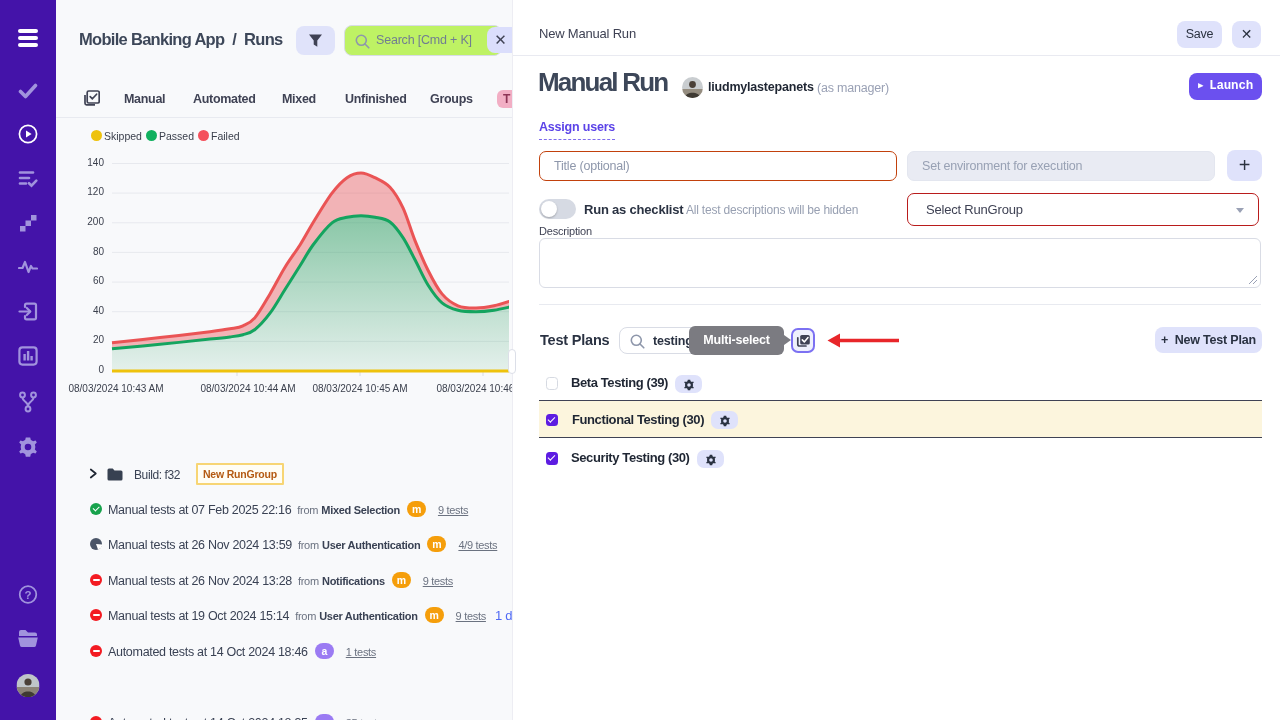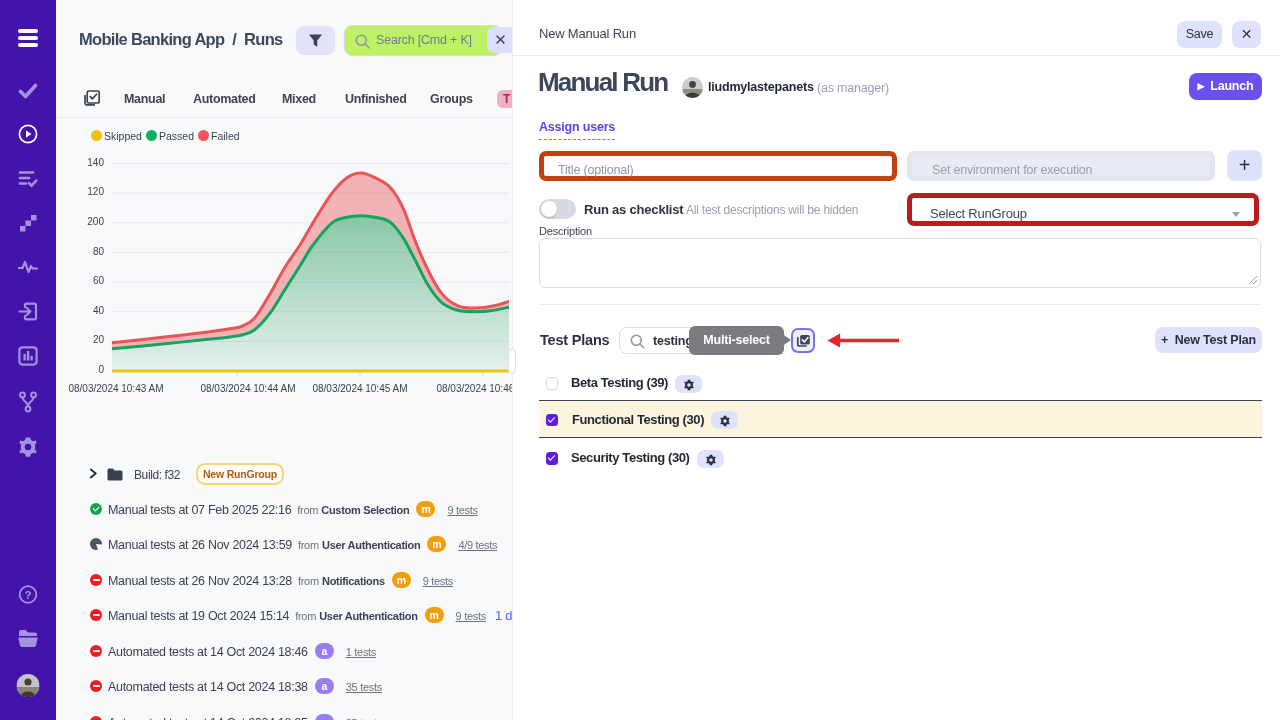--- a/index.html
+++ b/index.html
@@ -37,31 +37,31 @@
   #drawer { position:absolute; left:512px; top:0; width:768px; height:720px; background:#ffffff; border-left:1px solid #ededf3; }
   #dtop { position:absolute; left:0; top:0; width:768px; height:56px; border-bottom:1px solid #e9eaf1; }
   #dtitle { position:absolute; left:26px; top:26px; font-size:13px; color:#3f4254; }
   .lavbtn { position:absolute; background:#dfe2fb; border-radius:8px; color:#2b3240; text-align:center; }
   #bsave { left:664px; top:21px; width:45px; height:27px; font-size:12.5px; line-height:27px; }
   #bclose { left:719px; top:21px; width:29px; height:27px; font-size:14px; line-height:26px; }
   h1 { position:absolute; left:25px; top:67px; font-size:26px; font-weight:800; color:#3d4759; letter-spacing:-1.8px; }
   #avatar1 { position:absolute; left:169px; top:77px; width:21px; height:21px; border-radius:50%; overflow:hidden; background:linear-gradient(180deg,#c9cdd0 0 55%,#958d80 55%); }
   #mgr { position:absolute; left:195px; top:80px; font-size:12.5px; font-weight:bold; color:#1f2633; }
   #asmgr { position:absolute; left:304px; top:81px; font-size:12.5px; color:#9aa1b5; }
-  #launch { position:absolute; left:676px; top:73px; width:73px; height:27px; background:#6b50ef; border-radius:8px; color:#fff; font-size:12.5px; font-weight:bold; line-height:27px; text-align:center; }
+  #launch { position:absolute; left:676px; top:73px; width:73px; height:27px; background:#6b50ef; border-radius:8px; color:#fff; font-size:12.5px; font-weight:bold; line-height:27px; text-align:center;font-family:Liberation Mono, monospace; }
   #assign { position:absolute; left:26px; top:120px; font-size:12.5px; font-weight:bold; color:#5b43e8; border-bottom:1.5px dashed #7f6cee; padding-bottom:5px; letter-spacing:-0.2px; }
-  .inp { position:absolute; border:5px solid #c2410c; border-radius:7px; background:#fff; font-size:12.5px; color:#8e97ab; }
+  .inp { position:absolute; border:1px solid #c2410c; border-radius:7px; background:#fff; font-size:12.5px; color:#8e97ab; }
   #inp-title { left:26px; top:151px; width:358px; height:30px; line-height:28px; padding-left:14px; }
-  #inp-env { left:394px; top:151px; width:308px; height:30px; line-height:28px; padding-left:20px; background:#e9ebf3; border-color:#e3e6ef; color:#98a1b4; }
+  #inp-env { left:394px; top:151px; width:308px; height:30px; line-height:28px; padding-left:14px; background:#e9ebf3; border-color:#e3e6ef; color:#98a1b4; }
   #bplus { left:714px; top:150px; width:35px; height:31px; font-size:20px; line-height:30px; font-weight:normal; color:#2b3240; }
   #toggle { position:absolute; left:26px; top:199px; width:37px; height:20px; background:#d6dae3; border-radius:10px; }
   #toggle:after { content:""; position:absolute; left:2px; top:2px; width:16px; height:16px; background:#fff; border-radius:50%; box-shadow:0 1px 2px rgba(0,0,0,0.25); }
   #rchk { position:absolute; left:71px; top:202px; font-size:13px; font-weight:bold; color:#2a3242; }
   #rchk2 { position:absolute; left:173px; top:203px; font-size:12px; color:#98a0b2; }
-  #rungroup { position:absolute; left:394px; top:193px; width:352px; height:33px; border:5px solid #b91c1c; border-radius:7px; background:#fff; font-size:13px; color:#3f4254; line-height:31px; padding-left:18px; }
+  #rungroup { position:absolute; left:394px; top:193px; width:352px; height:33px; border:1px solid #b91c1c; border-radius:7px; background:#fff; font-size:13px; color:#3f4254; line-height:31px; padding-left:18px; }
   #rungroup:after { content:""; position:absolute; right:14px; top:14px; border-left:4px solid transparent; border-right:4px solid transparent; border-top:5px solid #9aa1b5; }
   #dlabel { position:absolute; left:26px; top:225px; font-size:11px; color:#3f4254; }
   #dtextarea { position:absolute; left:26px; top:238px; width:722px; height:50px; border:1px solid #d9dce5; border-radius:6px; background:#fff; }
   #divider { position:absolute; left:26px; top:304px; width:722px; height:1px; background:#e8eaf0; }
   #tphead { position:absolute; left:27px; top:332px; font-size:14.5px; font-weight:bold; color:#2a3242; }
   #tpsearch { position:absolute; left:106px; top:327px; width:162px; height:27px; background:#fff; border:1px solid #d9dce5; border-radius:8px; }
   #tpsearch span { position:absolute; left:33px; top:6px; font-size:12.5px; font-weight:bold; color:#2a3242; }
   #tooltip { position:absolute; left:176px; top:326px; width:95px; height:29px; background:#7b7b81; border-radius:6px; color:#fff; font-size:12.5px; font-weight:bold; text-align:center; line-height:29px; letter-spacing:-0.2px; }
   #tooltip:after { content:""; position:absolute; right:-7px; top:9px; border-top:5.5px solid transparent; border-bottom:5.5px solid transparent; border-left:7px solid #7b7b81; }
   #msbtn { position:absolute; left:278px; top:328px; width:24px; height:25px; background:#eef0fc; border:2px solid #7c71f2; border-radius:7px; }
@@ -233,31 +233,30 @@
   <div class="xlab" style="left:10px">08/03/2024 10:43 AM</div>
   <div class="xlab" style="left:142px">08/03/2024 10:44 AM</div>
   <div class="xlab" style="left:254px">08/03/2024 10:45 AM</div>
   <div class="xlab" style="left:378px">08/03/2024 10:46 AM</div>
   <div class="runrow" style="top:463px;left:33px;font-size:12px;letter-spacing:-0.4px">
     <svg width="9" height="11" viewBox="0 0 9 11" style="margin-right:9px">
         <path d="M1.8 1.5 L6.8 5.5 L1.8 9.5" fill="none" stroke="#1f2633" stroke-width="1.7" stroke-linecap="round" stroke-linejoin="round"></path>
       </svg><svg width="16" height="13" viewBox="0 0 16 13" style="vertical-align:-2px;margin-right:11px">
         <path fill="#374151" d="M0.5 2 A1.5 1.5 0 0 1 2 0.5 H5.7 L7.5 2.4 H14 A1.5 1.5 0 0 1 15.5 3.9 V11 A1.5 1.5 0 0 1 14 12.5 H2 A1.5 1.5 0 0 1 0.5 11 Z"></path>
       </svg>Build: f32
-    <span style="display:inline-block;margin-left:13px;background:#fffdf4;border:2px solid #f7d574;border-radius:9px;color:#b45a12;font-size:10.5px;font-weight:bold;padding:3px 5px;vertical-align:1px;letter-spacing:-0.2px">New RunGroup</span>
-  </div>
-  <div class="runrow" style="top:501px"><span class="sicon si-ok"></span>Manual tests at 07 Feb 2025 22:16<span class="from">from</span> <span class="fromb">Custom Selection</span><span class="pill pm">m</span><span class="ntests">9 tests</span></div>
+    <span style="display:inline-block;margin-left:13px;background:#fffdf4;border:2px solid #f7d574;border-radius:1px;color:#b45a12;font-size:10.5px;font-weight:bold;padding:3px 5px;vertical-align:1px;letter-spacing:-0.2px">New RunGroup</span>
+  </div>
+  <div class="runrow" style="top:501px"><span class="sicon si-ok"></span>Manual tests at 07 Feb 2025 22:16<span class="from">from</span> <span class="fromb">Mixed Selection</span><span class="pill pm">m</span><span class="ntests">9 tests</span></div>
   <div class="runrow" style="top:536px"><span class="sicon" style="background:transparent"><svg width="12" height="12" viewBox="0 0 12 12" style="position:absolute;left:0;top:0">
           <circle cx="6" cy="6" r="6" fill="#4b5568"></circle>
           <path d="M6,6 L12.2,6.54 A6.2,6.2 0 0 1 8.12,11.83 Z" fill="#fff"></path>
         </svg></span>Manual tests at 26 Nov 2024 13:59<span class="from">from</span> <span class="fromb">User Authentication</span><span class="pill pm">m</span><span class="ntests">4/9 tests</span></div>
   <div class="runrow" style="top:572px"><span class="sicon si-min"></span>Manual tests at 26 Nov 2024 13:28<span class="from">from</span> <span class="fromb">Notifications</span><span class="pill pm">m</span><span class="ntests">9 tests</span></div>
   <div class="runrow" style="top:607px"><span class="sicon si-min"></span>Manual tests at 19 Oct 2024 15:14<span class="from">from</span> <span class="fromb">User Authentication</span><span class="pill pm">m</span><span class="ntests">9 tests</span> <span style="font-size:13px;color:#4f69f5;margin-left:6px">1 defe</span></div>
   <div class="runrow" style="top:643px"><span class="sicon si-min"></span>Automated tests at 14 Oct 2024 18:46<span class="pill pa">a</span><span class="ntests">1 tests</span></div>
-  <div class="runrow" style="top:678px"><span class="sicon si-min"></span>Automated tests at 14 Oct 2024 18:38<span class="pill pa">a</span><span class="ntests">35 tests</span></div>
   <div class="runrow" style="top:714px"><span class="sicon si-min"></span>Automated tests at 14 Oct 2024 18:35<span class="pill pa">a</span><span class="ntests">35 tests</span></div>
 </div>
 <div id="drawer">
   <div id="dtop"></div>
   <div id="dtitle">New Manual Run</div>
   <div class="lavbtn" id="bsave">Save</div>
   <div class="lavbtn" id="bclose">✕</div>
   <h1>Manual Run</h1>
   <div id="avatar1"><svg width="21" height="21" viewBox="0 0 21 21">
         <circle cx="10.5" cy="7.5" r="3.4" fill="#4a4038"></circle>

